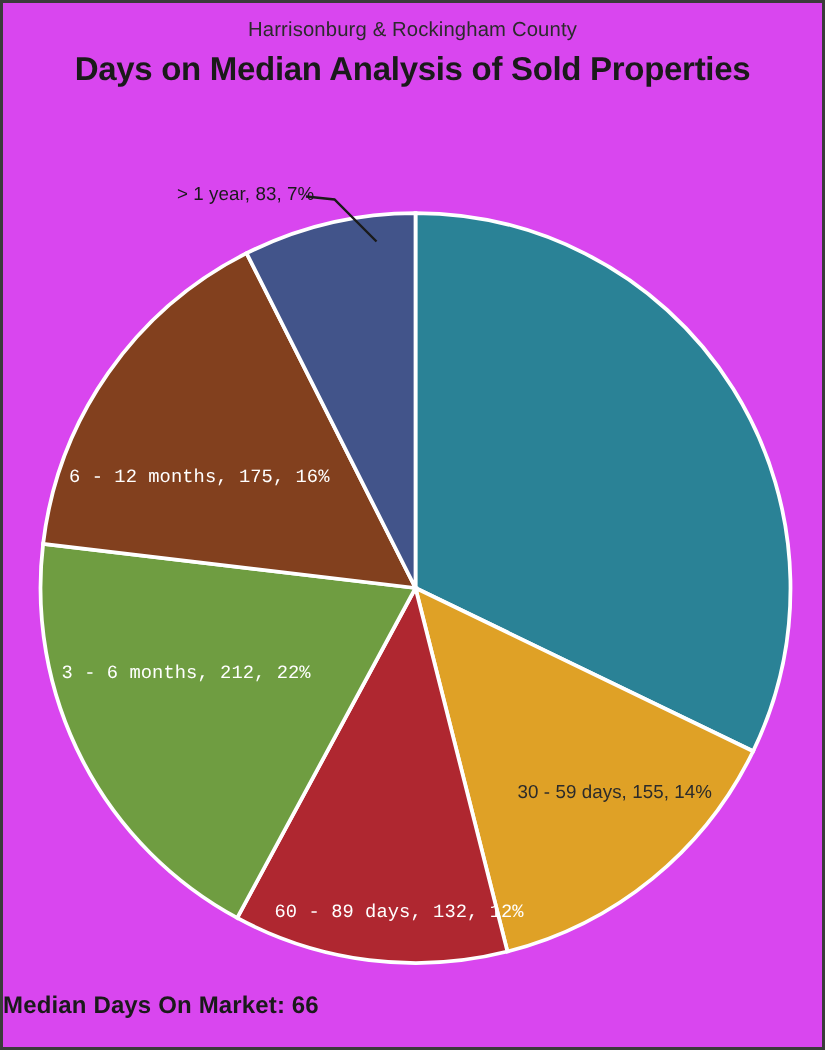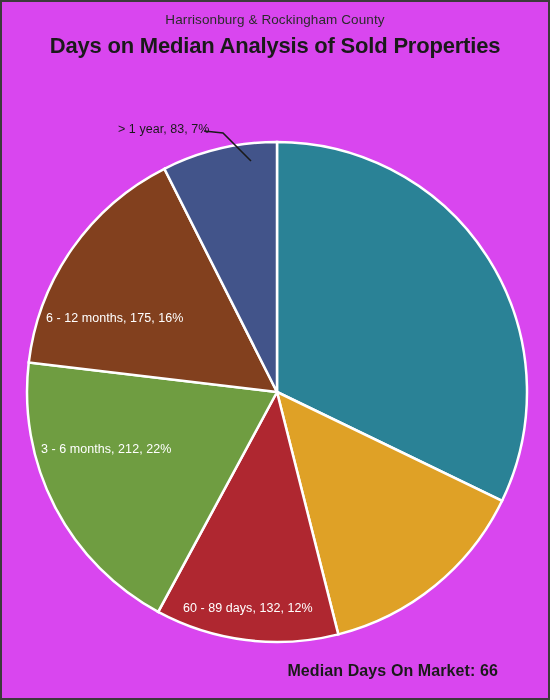--- a/index.html
+++ b/index.html
@@ -46,26 +46,26 @@
     position:absolute;left:0;top:0;width:546px;height:696px;
   }
   #pie-svg{position:absolute;left:0;top:0;}
   .slice-label{
     position:absolute;
     font-size:12.5px;
     font-weight:400;
     white-space:nowrap;
     letter-spacing:0.05px;
   }
-  .label-light{color:#ffffff;}
+  .label-light{color:#ffffff;font-family:Liberation Mono, monospace;}
   .label-dark{color:#2b2b2b;}
   .label-outside{color:#1a1a1a;}
   #footer{
     position:absolute;left:0;bottom:18px;width:496px;
-    text-align:right;
+    text-align:left;
     font-size:16px;
     font-weight:700;
     color:#1a1a1a;
     letter-spacing:0.1px;
   }
 </style>
 </head>
 <body>
 
 <div id="frame">
@@ -83,20 +83,21 @@
           <path d="M 275 390 L 500.07 498.83 A 250 250 0 0 1 336.30 632.37 Z" fill="#DFA126" stroke="#FFFFFF" stroke-width="2.5"></path>
           <path d="M 275 390 L 336.30 632.37 A 250 250 0 0 1 156.14 609.94 Z" fill="#AF2730" stroke="#FFFFFF" stroke-width="2.5"></path>
           <path d="M 275 390 L 156.14 609.94 A 250 250 0 0 1 26.75 360.51 Z" fill="#6F9D41" stroke="#FFFFFF" stroke-width="2.5"></path>
           <path d="M 275 390 L 26.75 360.51 A 250 250 0 0 1 162.38 166.80 Z" fill="#82401E" stroke="#FFFFFF" stroke-width="2.5"></path>
           <path d="M 275 390 L 162.38 166.80 A 250 250 0 0 1 275.00 140.00 Z" fill="#42548A" stroke="#FFFFFF" stroke-width="2.5"></path>
         </g>
       <polyline id="leader-line" points="202,129 221,131 249,159" fill="none" stroke="#1a1a1a" stroke-width="1.6"></polyline>
     </svg>
 
 
+    <div class="slice-label label-dark" style="left:343px;top:519px;">30 - 59 days, 155, 14%</div>
 
     <div class="slice-label label-light" style="left:181px;top:599px;">60 - 89 days, 132, 12%</div>
 
     <div class="slice-label label-light" style="left:39px;top:440px;">3 - 6 months, 212, 22%</div>
 
     <div class="slice-label label-light" style="left:44px;top:309px;">6 - 12 months, 175, 16%</div>
 
     <div class="slice-label label-outside" style="left:100px;top:120px;margin-left:16px;">&gt; 1 year, 83, 7%</div>
 
   </div>

